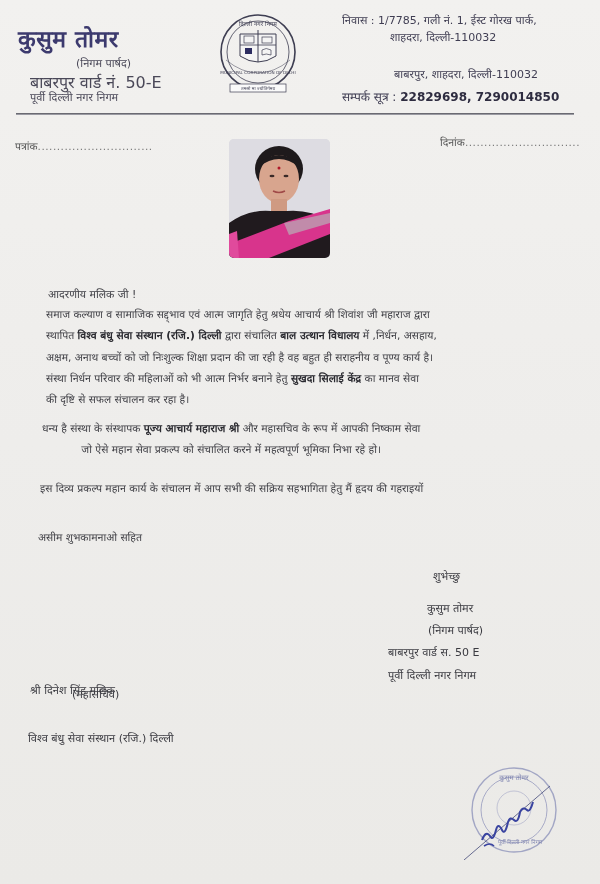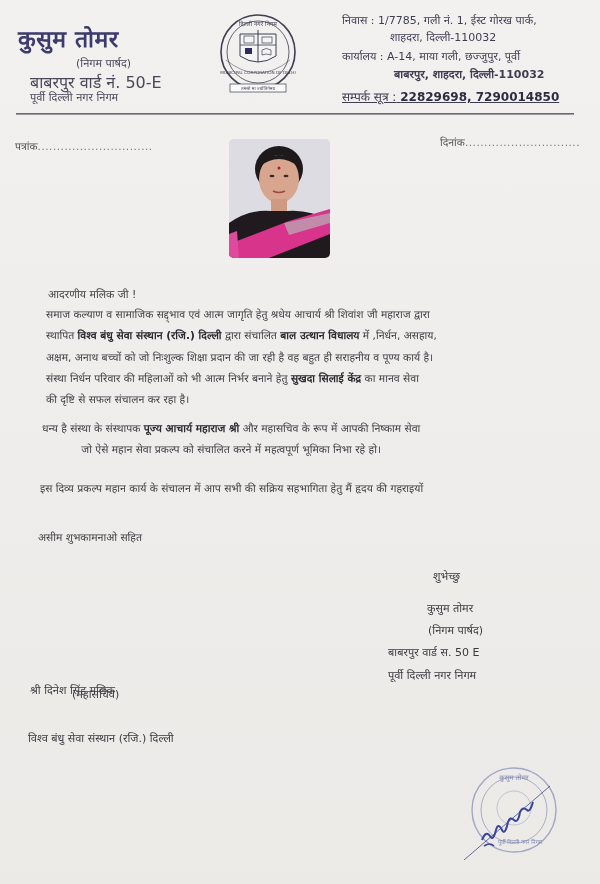--- a/index.html
+++ b/index.html
@@ -23,22 +23,22 @@
   .hdr-l3 { left:30px; top:89px; font-size:11px; color:#4a4858; }
 
   
   .emblem { left:216px; top:12px; width:84px; height:86px; }
 
   
   .hdr-r { left:342px; font-size:11px; color:#3f3d52; white-space:nowrap;text-align:right; }
   .hdr-r1 { top:12px; }
   .hdr-r2 { top:29px; left:390px; }
   .hdr-r3 { top:48px; }
-  .hdr-r4 { top:66px; left:394px;font-weight:bold; }
-  .hdr-r5 { top:88px; font-size:12px;text-decoration:underline; }
+  .hdr-r4 { top:66px; left:394px; }
+  .hdr-r5 { top:88px; font-size:12px; }
   .hdr-r5 .num { font-weight:bold; color:#2e2c40; }
 
   .divider { left:16px; top:113px; width:558px; height:0; border-top:1.5px solid #6a6a72; border-bottom:1px solid #9a9aa2; }
 
   .ref { left:15px; top:139px; font-size:10.5px; color:#555; }
   .date { left:440px; top:135px; font-size:10.5px; color:#555; }
   .dots { letter-spacing:0.5px; color:#777; }
 
   
   .photo { left:229px; top:139px; width:101px; height:119px; border-radius:5px; overflow:hidden; background:#dcdbe0; }
@@ -95,24 +95,20 @@
       <rect x="14" y="72" width="56" height="8" fill="#fafafa" stroke="#3e3e52" stroke-width="0.7"></rect>
       <text x="42" y="78" font-size="4.5" text-anchor="middle" fill="#3e3e52" font-family="DejaVu Sans, sans-serif">तमसो मा ज्योतिर्गमय</text>
     </svg>
   </div>
 
   <div class="abs hdr-r hdr-r1">
     <span>निवास :</span>
     <span>1/7785, गली नं. 1, ईस्ट गोरख पार्क,</span>
   </div>
   <div class="abs hdr-r hdr-r2">शाहदरा, दिल्ली-110032</div>
-  <div class="abs hdr-r hdr-r3">
-    <span>कार्यालय :</span>
-    <span>A-14, माया गली, छज्जुपुर, पूर्वी</span>
-  </div>
   <div class="abs hdr-r hdr-r4">बाबरपुर, शाहदरा, दिल्ली-110032</div>
   <div class="abs hdr-r hdr-r5">
     <span>सम्पर्क सूत्र :</span>
     <span class="num">22829698, 7290014850</span>
   </div>
 
   <div class="abs divider"></div>
 
   <div class="abs ref">
     <span>पत्रांक</span><span class="dots">..............................</span>

